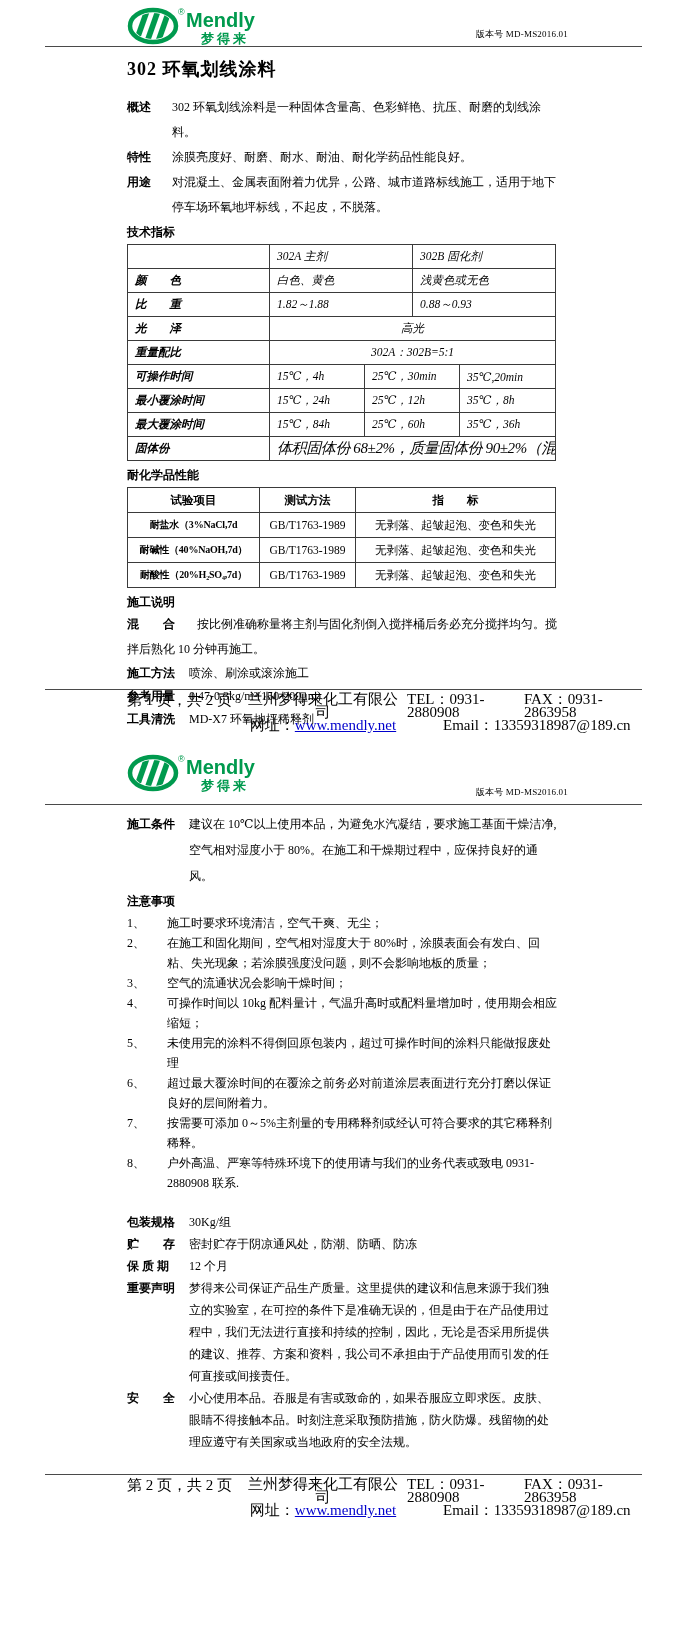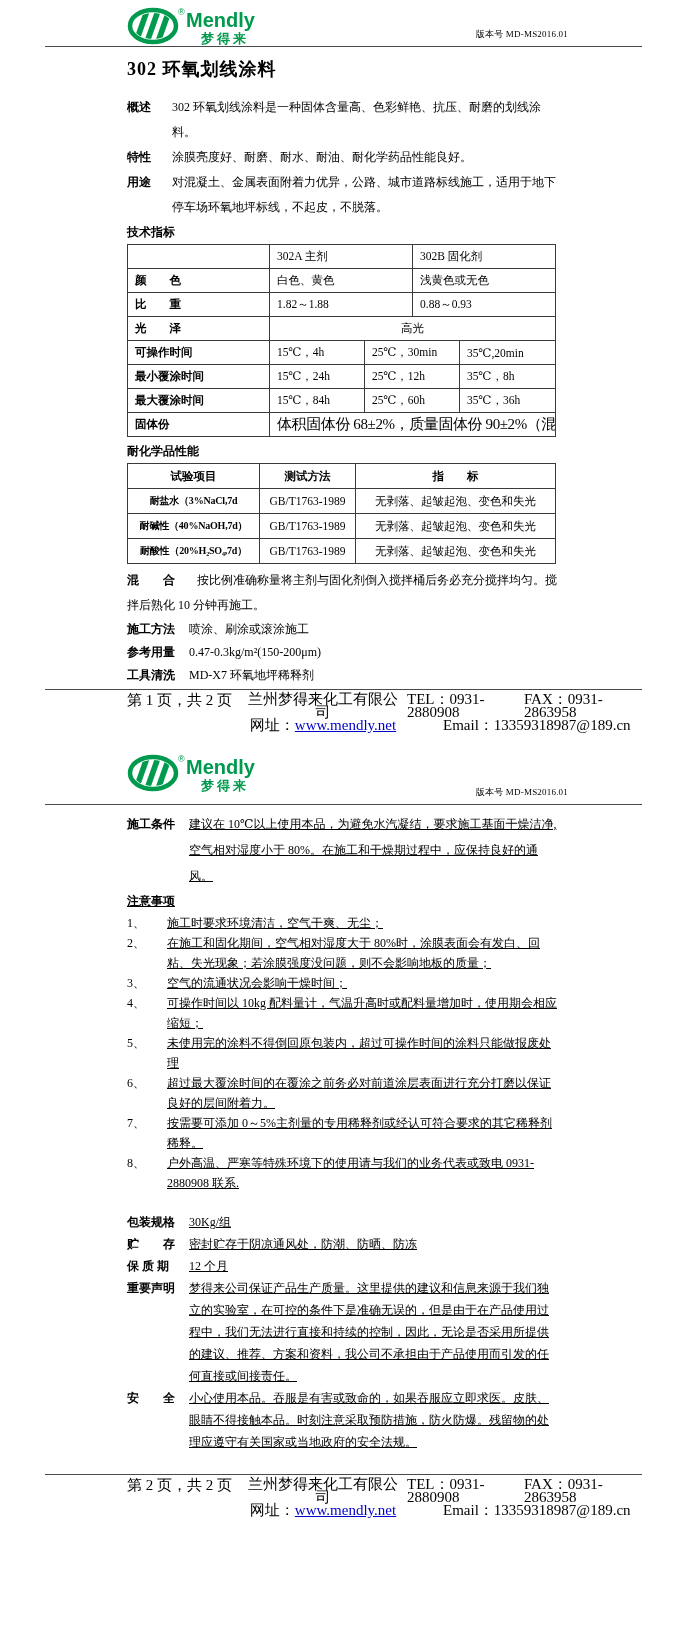--- a/index.html
+++ b/index.html
@@ -17,37 +17,37 @@
   .hdr { position:relative; height:47px; margin:0 45px; border-bottom:1px solid #4a4a4a; }
   .hdr2 { height:70px; }
   .logo { position:absolute; left:82px; top:4px; }
   .hdr2 .logo { top:16px; }
   .version { position:absolute; right:74px; bottom:5px; font-size:9px; letter-spacing:.2px; }
 
   .title { margin:10px 0 0 127px; font-size:18px; font-weight:bold; letter-spacing:1px; }
 
   .content { margin-left:127px; width:432px; }
   .c1 { margin-top:14px; }
-  .c2 { margin-top:6px;text-decoration:underline; }
+  .c2 { margin-top:6px; }
 
   .para { position:relative; padding-left:45px; line-height:25px; }
   .para > .lbl { position:absolute; left:0; top:0; font-weight:bold; }
   .para2 { position:relative; padding-left:62px; line-height:25px; }
   .para2 > .lbl { position:absolute; left:0; top:0; font-weight:bold; }
   .tightp { line-height:23px; }
   .g3 { line-height:22px; }
   .flow { line-height:25px; }
   .flow .lbl { font-weight:bold;margin-top:13px; }
   .gap { display:inline-block; width:22px; }
 
   .sec-h { font-weight:bold; font-size:12px; line-height:20px; margin-top:2px; }
 
   table { border-collapse:collapse; table-layout:fixed; font-size:11.5px; margin:2px 0 4px 0; }
   td { border:1px solid #3a3a3a; height:24px; padding:0 7px; white-space:nowrap; overflow:hidden; }
-  .tech { width:428px; }
+  .tech { width:428px;font-style:italic; }
   .tech .lblc { font-weight:bold; }
   .ctr { text-align:center; }
   .small { font-size:15px; letter-spacing:-0.4px; }
   .chem { width:428px; }
   .chem td { height:25px; text-align:center; }
   .chem .hd { font-weight:bold; }
   .chem .item { font-weight:bold; font-size:10px; letter-spacing:-0.2px; }
 
   .note { position:relative; padding-left:40px; line-height:20px; }
   .note > .num { position:absolute; left:0; top:0; }
@@ -136,20 +136,24 @@
       <tr>
         <td class="lblc">比　　重</td>
         <td colspan="3">1.82～1.88</td>
         <td colspan="3">0.88～0.93</td>
       </tr>
       <tr>
         <td class="lblc">光　　泽</td>
         <td colspan="6" class="ctr">高光</td>
       </tr>
       <tr>
+        <td class="lblc">重量配比</td>
+        <td colspan="6" class="ctr">302A：302B=5:1</td>
+      </tr>
+      <tr>
         <td class="lblc">可操作时间</td>
         <td colspan="2">15℃，4h</td>
         <td colspan="2">25℃，30min</td>
         <td colspan="2">35℃,20min</td>
       </tr>
       <tr>
         <td class="lblc">最小覆涂时间</td>
         <td colspan="2">15℃，24h</td>
         <td colspan="2">25℃，12h</td>
         <td colspan="2">35℃，8h</td>
@@ -192,20 +196,21 @@
         <td>无剥落、起皱起泡、变色和失光</td>
       </tr>
       <tr>
         <td class="item">耐酸性（20%H₂SO₄,7d）</td>
         <td>GB/T1763-1989</td>
         <td>无剥落、起皱起泡、变色和失光</td>
       </tr>
     </tbody>
       </table>
 
+    <h2 class="sec-h">施工说明</h2>
 
     <p class="flow">
       <b class="lbl">混　　合</b><span class="gap"></span><span>按比例准确称量将主剂与固化剂倒入搅拌桶后务必充分搅拌均匀。搅拌后熟化 10 分钟再施工。</span>
     </p>
     <p class="para2 tightp">
       <b class="lbl">施工方法</b>
       <span>喷涂、刷涂或滚涂施工</span>
     </p>
     <p class="para2 tightp">
       <b class="lbl">参考用量</b>

